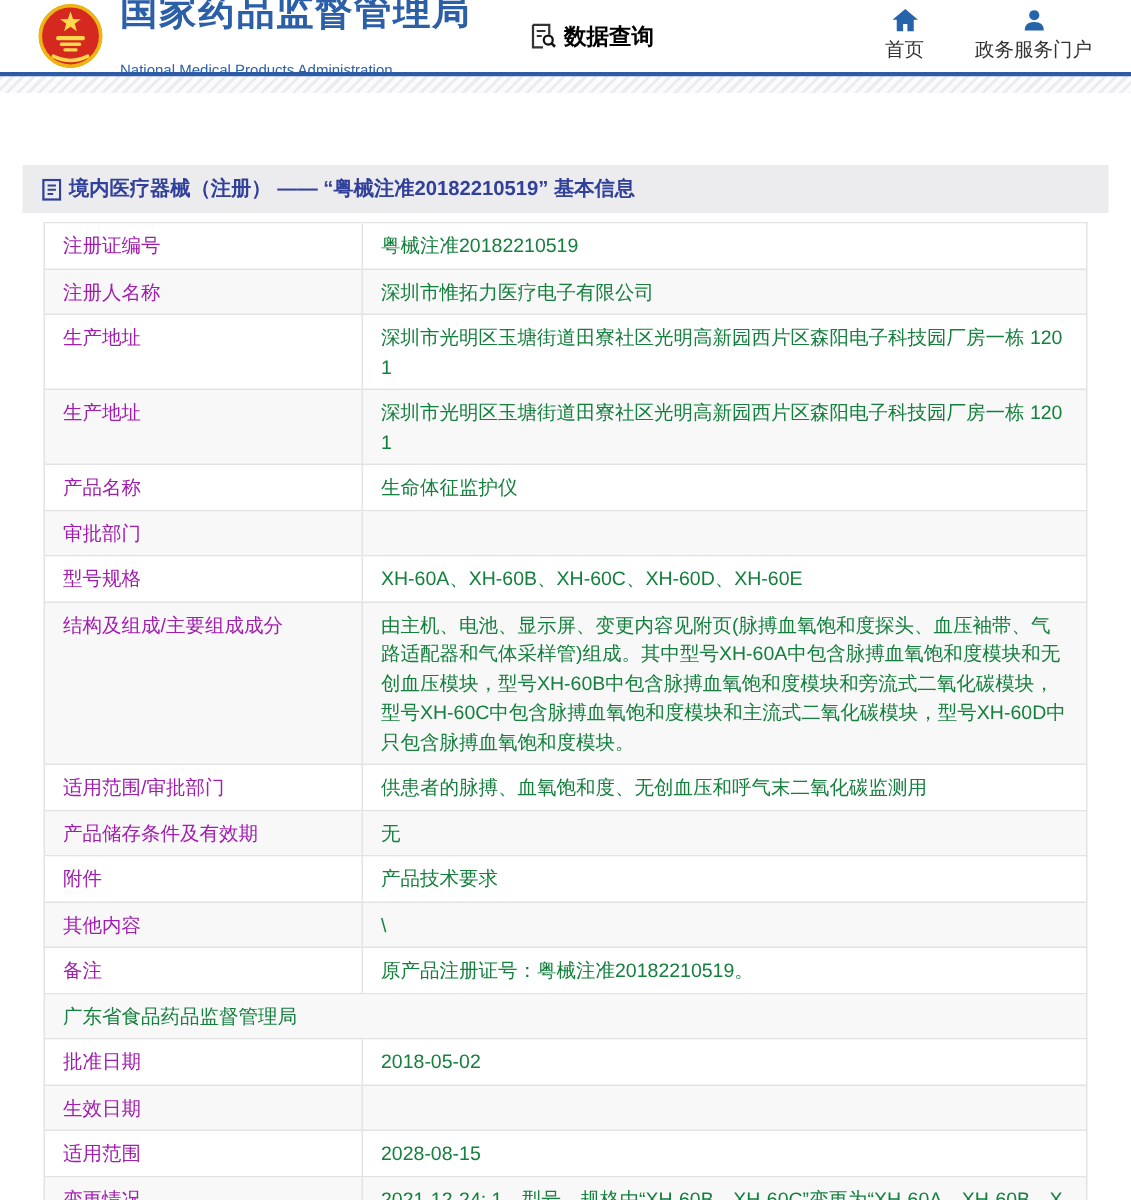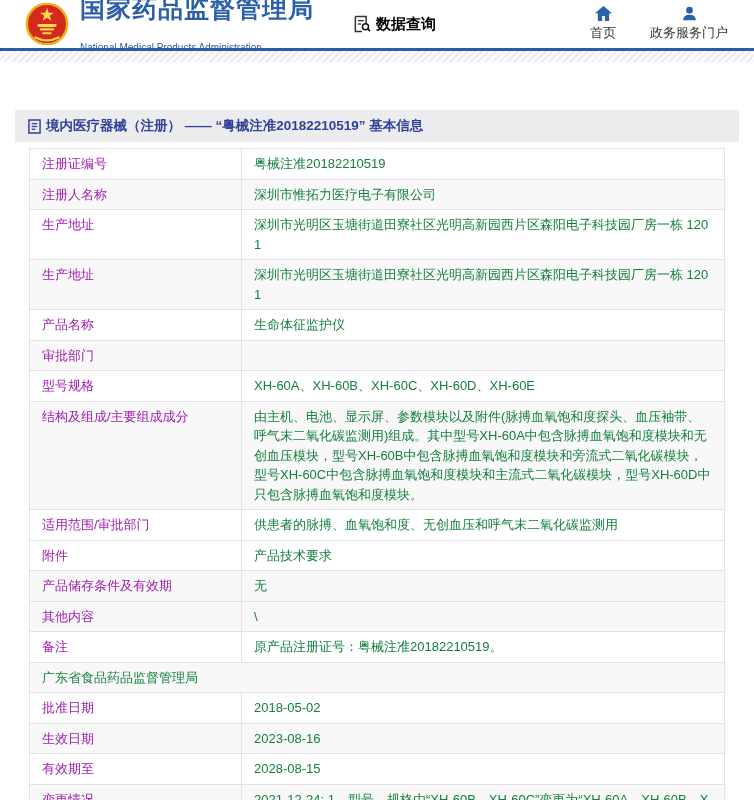--- a/index.html
+++ b/index.html
@@ -206,46 +206,46 @@
     <div class="cell-label">
               <span class="lbl">型号规格</span>
             </div>
     <div class="cell-value">XH-60A、XH-60B、XH-60C、XH-60D、XH-60E</div>
   </div>
 
   <div class="row alt">
     <div class="cell-label">
               <span class="lbl">结构及组成/主要组成成分</span>
             </div>
-    <div class="cell-value">由主机、电池、显示屏、参数模块以及附件(脉搏血氧饱和度探头、血压袖带、呼气末二氧化碳监测用)组成。其中型号XH-60A中包含脉搏血氧饱和度模块和无创血压模块，型号XH-60B中包含脉搏血氧饱和度模块和旁流式二氧化碳模块，型号XH-60C中包含脉搏血氧饱和度模块和主流式二氧化碳模块，型号XH-60D中只包含脉搏血氧饱和度模块。</div>
+    <div class="cell-value">由主机、电池、显示屏、变更内容见附页(脉搏血氧饱和度探头、血压袖带、气路适配器和气体采样管)组成。其中型号XH-60A中包含脉搏血氧饱和度模块和无创血压模块，型号XH-60B中包含脉搏血氧饱和度模块和旁流式二氧化碳模块，型号XH-60C中包含脉搏血氧饱和度模块和主流式二氧化碳模块，型号XH-60D中只包含脉搏血氧饱和度模块。</div>
   </div>
 
   <div class="row">
     <div class="cell-label">
               <span class="lbl">适用范围/审批部门</span>
             </div>
     <div class="cell-value">供患者的脉搏、血氧饱和度、无创血压和呼气末二氧化碳监测用</div>
   </div>
 
+  <div class="row alt">
+    <div class="cell-label">
+              <span class="lbl">产品储存条件及有效期</span>
+            </div>
+    <div class="cell-value">无</div>
+  </div>
+
   <div class="row">
     <div class="cell-label">
               <span class="lbl">附件</span>
             </div>
     <div class="cell-value">产品技术要求</div>
   </div>
 
   <div class="row alt">
     <div class="cell-label">
-              <span class="lbl">产品储存条件及有效期</span>
-            </div>
-    <div class="cell-value">无</div>
-  </div>
-
-  <div class="row alt">
-    <div class="cell-label">
               <span class="lbl">其他内容</span>
             </div>
     <div class="cell-value">\</div>
   </div>
 
   <div class="row">
     <div class="cell-label">
               <span class="lbl">备注</span>
             </div>
     <div class="cell-value">原产品注册证号：粤械注准20182210519。</div>
@@ -259,26 +259,25 @@
     <div class="cell-label">
               <span class="lbl">批准日期</span>
             </div>
     <div class="cell-value">2018-05-02</div>
   </div>
 
   <div class="row alt">
     <div class="cell-label">
               <span class="lbl">生效日期</span>
             </div>
-    <div class="cell-value">2023-08-16</div>
-  </div>
-
-  <div class="row">
-    <div class="cell-label">
-              <span class="lbl">有效期至</span>
+  </div>
+
+  <div class="row">
+    <div class="cell-label">
+              <span class="lbl">适用范围</span>
             </div>
     <div class="cell-value">2028-08-15</div>
   </div>
 
   <div class="row alt">
     <div class="cell-label">
               <span class="lbl">变更情况</span>
             </div>
     <div class="cell-value pre">2021-12-24: 1、型号、规格由“XH-60B、XH-60C”变更为“XH-60A、XH-60B、XH-60C、XH-60D、XH-60E”；
 2、结构及组成由“由主机、电池、显示屏、参数模块和附件（脉搏血氧饱和度探头、气体采样管和气道适配器）组成。其中型号XH-60B中二氧化碳模块为旁流式，型号XH-60C中二氧化碳模块为主流式。”变更为“由主机、电池、显示屏、参数模块以及附件(脉搏血氧饱和度探头、血压袖带、气路适配器和气体采样管)组成。其中型号XH-60A中包含脉搏血氧饱和度模块和无创血压模块，型号XH-60B中包含脉搏血氧饱和度模块和旁流式二氧化碳模块，型号XH-60C中包含脉搏血氧饱和度模块和主流式二氧化碳模块，型号XH-60D中只包含脉搏血氧饱和度模块。”；

